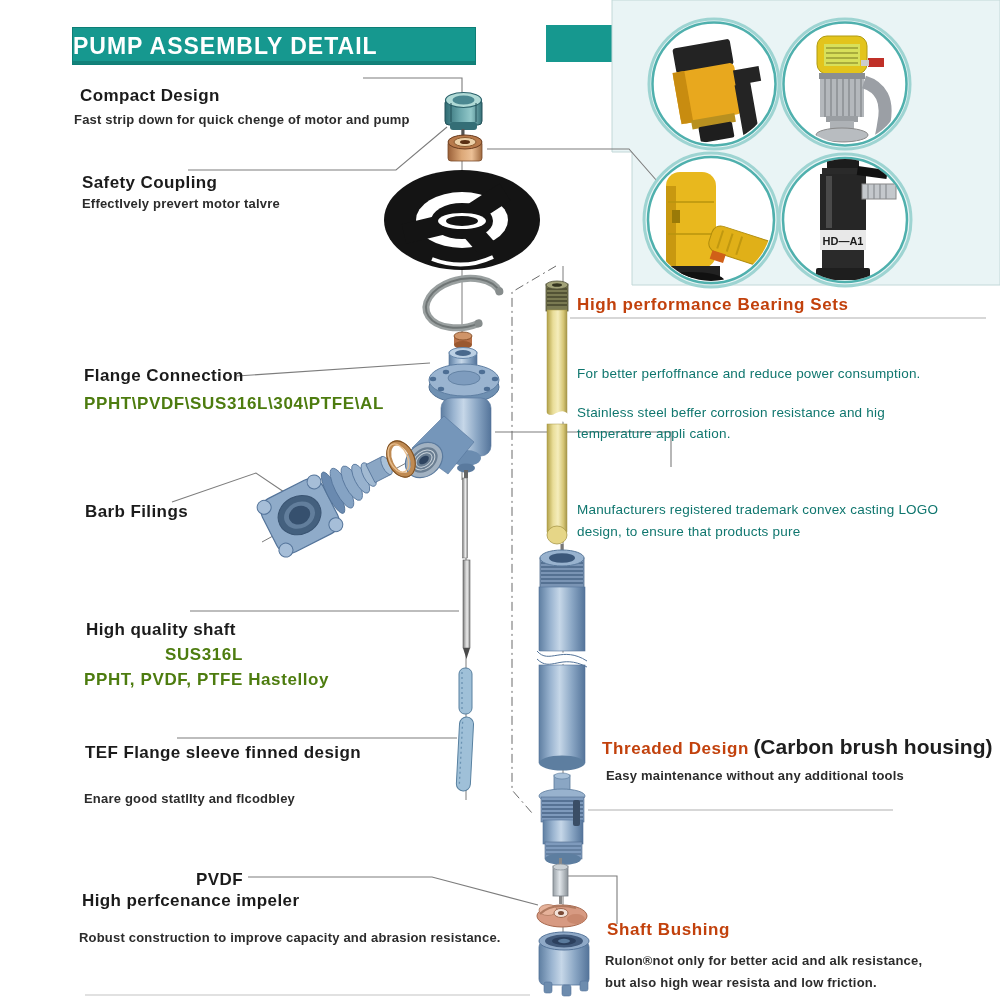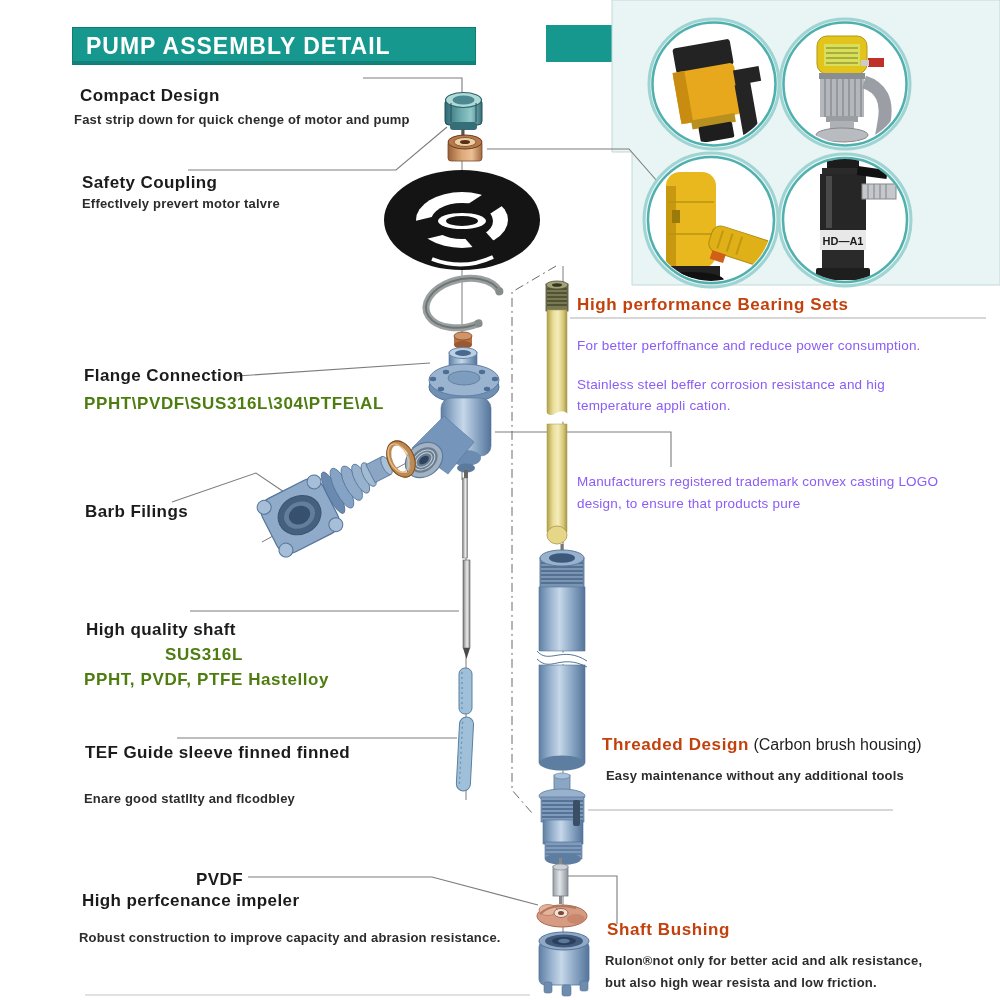--- a/index.html
+++ b/index.html
@@ -4,26 +4,26 @@
 <style>
   html,body{margin:0;padding:0;background:#fff;}
   #page{position:relative;width:1000px;height:1000px;background:#fff;overflow:hidden;
         font-family:"Liberation Sans","DejaVu Sans",sans-serif;color:#1e1e1e;}
   #diagram-svg{position:absolute;left:0;top:0;z-index:1;}
   .txt{position:absolute;z-index:2;white-space:nowrap;}
   .h1{font-size:17px;font-weight:bold;letter-spacing:.4px;color:#1b1b1b;}
   .h1b{font-size:17px;font-weight:bold;letter-spacing:.6px;color:#c2410c;}
   .mat{font-size:17px;font-weight:bold;letter-spacing:.6px;color:#4d7c0f;}
   .body{font-size:13px;font-weight:bold;letter-spacing:.2px;color:#2c2c2c;}
-  .rbody{font-size:13.5px;letter-spacing:.2px;color:#8b5cf6;}
-  .qual{font-size:16px;font-weight:normal;margin-top:23px;}
+  .rbody{font-size:13.5px;letter-spacing:.2px;color:#0f766e;margin-top:28px;}
+  .qual{font-size:21px;font-weight:bold;margin-top:23px;}
   #title-bar{position:absolute;left:72px;top:27px;width:402px;height:36px;z-index:3;
              background:#16988f;border:1px solid #0d7e76;box-shadow:inset 0 -3px 0 rgba(0,0,0,.15);
              display:flex;align-items:center;}
-  #title-bar span{color:#fff;font-size:23px;font-weight:bold;letter-spacing:1px;padding-left:13px;}
+  #title-bar span{color:#fff;font-size:23px;font-weight:bold;letter-spacing:1px;}
   #teal-strip2{position:absolute;left:546px;top:25px;width:70px;height:37px;background:#16988f;z-index:0;}
 </style>
 </head>
 <body>
 
 <div id="page">
 
   <div id="teal-strip2"></div>
 
   <div id="title-bar">
@@ -38,21 +38,21 @@
 
   <div class="txt h1" style="left:84px;top:366px">Flange Connection</div>
   <div class="txt mat" style="left:84px;top:394px">PPHT\PVDF\SUS316L\304\PTFE\AL</div>
 
   <div class="txt h1" style="left:85px;top:502px">Barb Filings</div>
 
   <div class="txt h1" style="left:86px;top:620px">High quality shaft</div>
   <div class="txt mat" style="left:165px;top:645px">SUS316L</div>
   <div class="txt mat" style="left:84px;top:670px">PPHT, PVDF, PTFE  Hastelloy</div>
 
-  <div class="txt h1" style="left:85px;top:743px">TEF Guide sleeve finned finned</div>
+  <div class="txt h1" style="left:85px;top:743px">TEF Flange sleeve finned design</div>
   <div class="txt body" style="left:84px;top:791px">Enare good statlIty and flcodbley</div>
 
   <div class="txt h1" style="left:196px;top:870px">PVDF</div>
   <div class="txt h1" style="left:82px;top:891px">High perfcenance impeler</div>
   <div class="txt body" style="left:79px;top:930px">Robust construction to improve capacity and abrasion resistance.</div>
 
   <div class="txt h1b" style="left:577px;top:295px">High performance Bearing Sets</div>
   <div class="txt rbody" style="left:577px;top:338px">For better perfoffnance and reduce power consumption.</div>
   <div class="txt rbody" style="left:577px;top:377px">Stainless steel beffer corrosion resistance and hig</div>
   <div class="txt rbody" style="left:577px;top:398px">temperature appli cation.</div>

